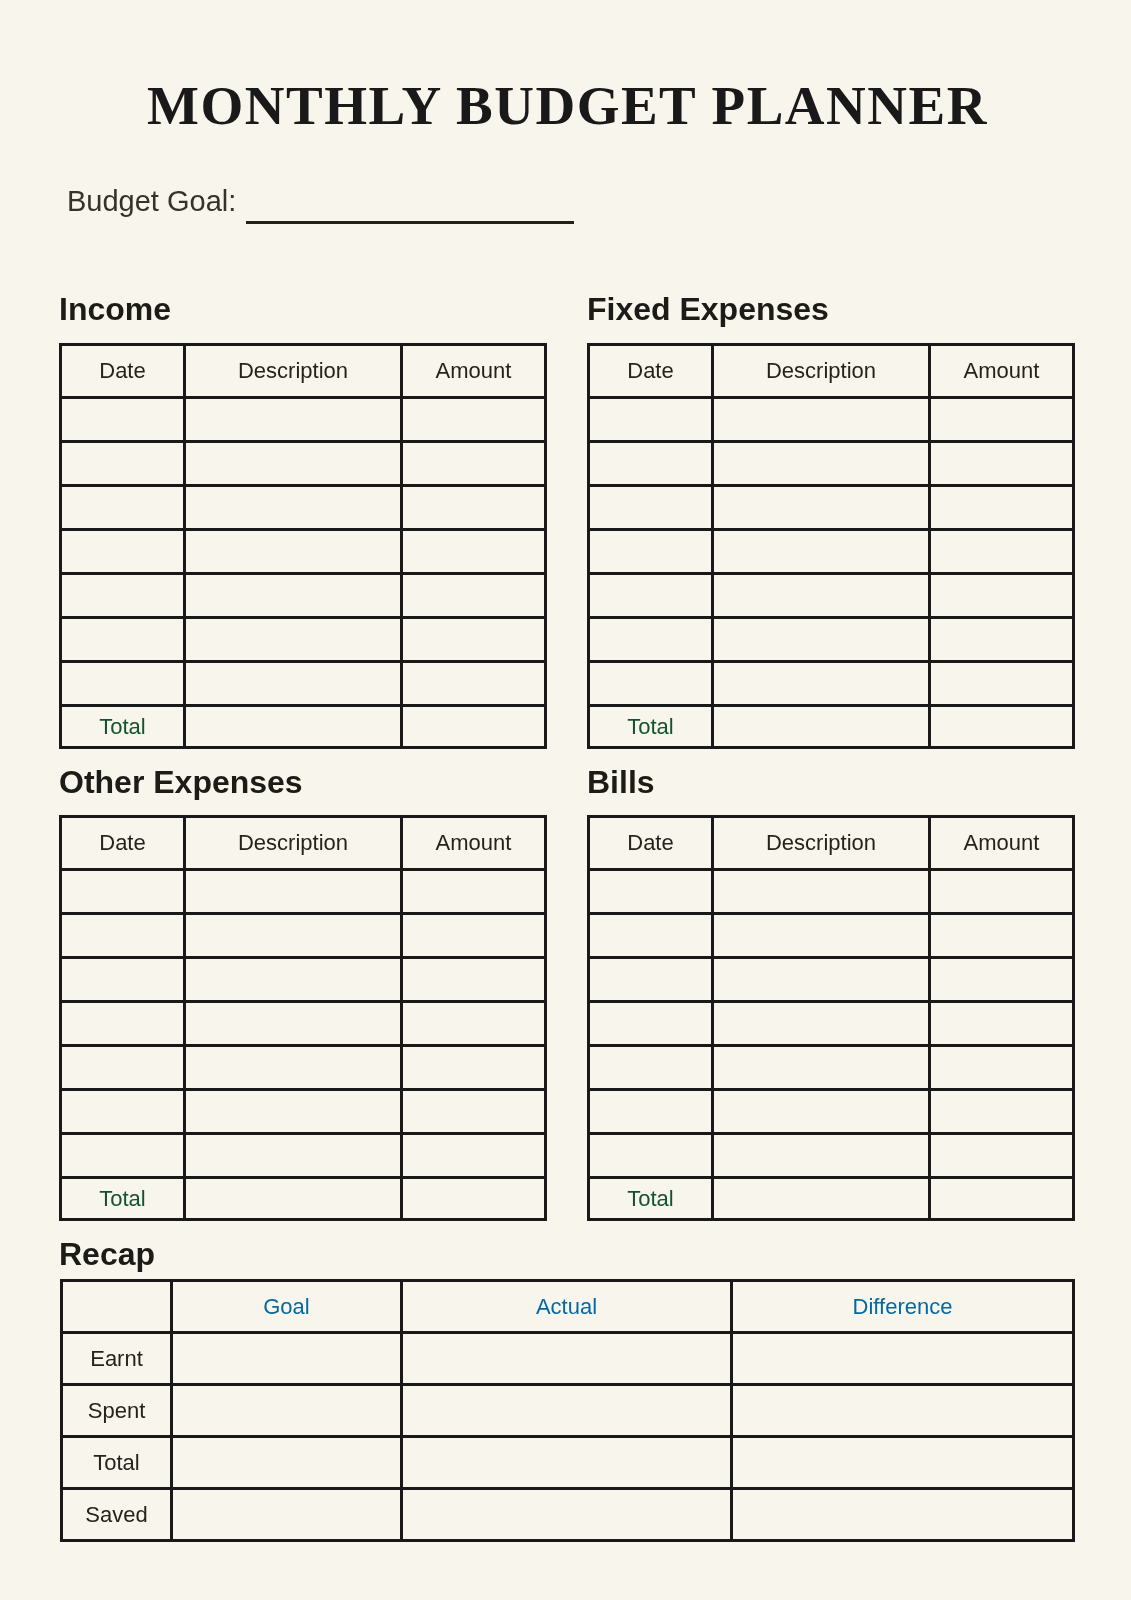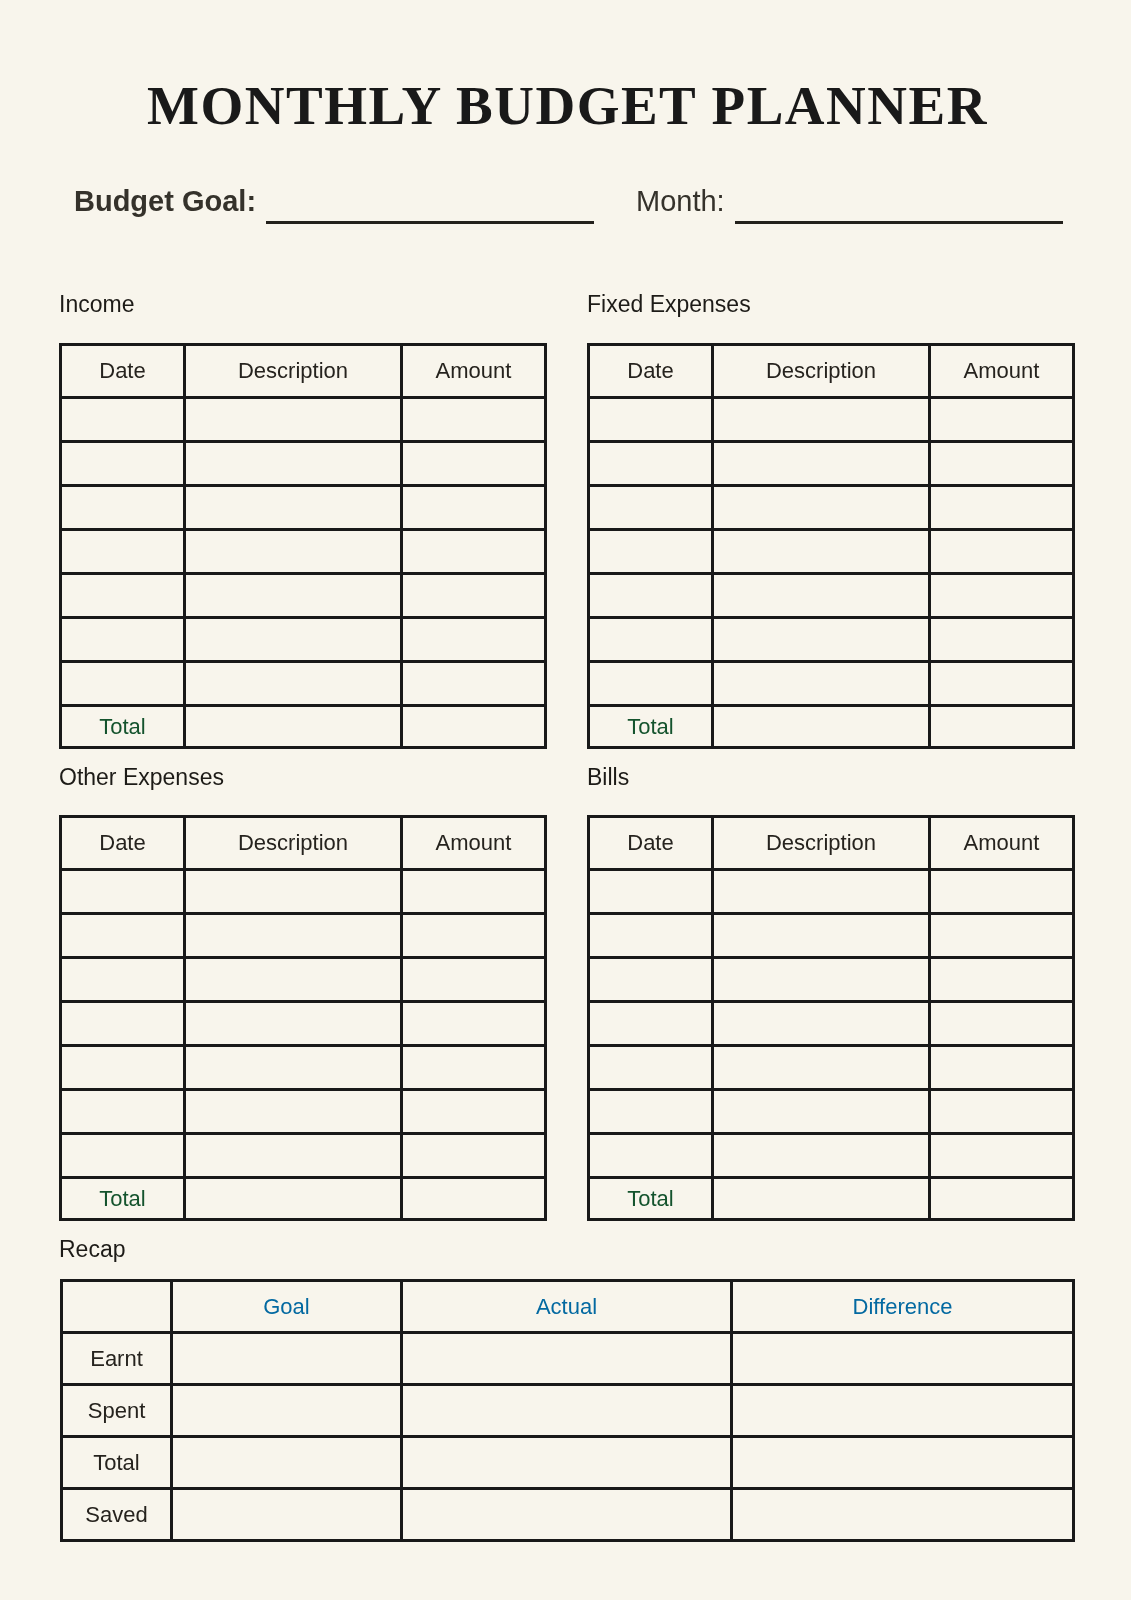--- a/index.html
+++ b/index.html
@@ -13,33 +13,33 @@
   .page-title {
     position:absolute; top:74px; left:0; width:100%;
     text-align:center; margin:2px;
     font-family:"Liberation Serif","DejaVu Serif",serif;
     font-weight:700; font-size:55px; line-height:1.1;
     letter-spacing:1.5px; color:#191919;
   }
 
   
   .field { position:absolute; top:182px; height:42px; display:flex; align-items:flex-end; }
-  #field-budget-goal { left:74px;font-weight:bold; }
+  #field-budget-goal { left:67px; }
   #field-month { left:636px; }
   .field-label { font-size:29px; color:#35322b; margin-bottom:8px; line-height:1; }
   .field-line {
     display:inline-block; width:328px; height:40px; margin-left:10px;
     border-bottom:3px solid #23211c; box-sizing:border-box;
     font-size:24px; text-align:center;
   }
 
   
   .section-title {
     position:absolute; margin:0;
-    font-size:23px; font-weight:400; color:#1d1b17; line-height:1.15;
+    font-size:32px; font-weight:700; color:#1d1b17; line-height:1.15;
   }
   #title-income, #title-other { left:59px; }
   #title-fixed, #title-bills { left:587px; }
   #title-income, #title-fixed { top:291px; }
   #title-other, #title-bills { top:764px; }
   #title-recap { left:59px; top:1236px; }
 
   
   table { border-collapse:collapse; table-layout:fixed; position:absolute; }
   th, td { border:3px solid #191919; padding:0; text-align:center; vertical-align:middle; }
@@ -72,24 +72,20 @@
 
 <div class="page">
 
   <h1 class="page-title">MONTHLY BUDGET PLANNER</h1>
 
   <div class="field" id="field-budget-goal">
     <span class="field-label">Budget Goal:</span>
     <span class="field-line"></span>
   </div>
 
-  <div class="field" id="field-month">
-    <span class="field-label">Month:</span>
-    <span class="field-line"></span>
-  </div>
 
   <h2 class="section-title" id="title-income">Income</h2>
   <h2 class="section-title" id="title-fixed">Fixed Expenses</h2>
 
   <table class="budget-table" id="table-income">
     <colgroup>
         <col class="c-date">
         <col class="c-desc">
         <col class="c-amount">
       </colgroup>

